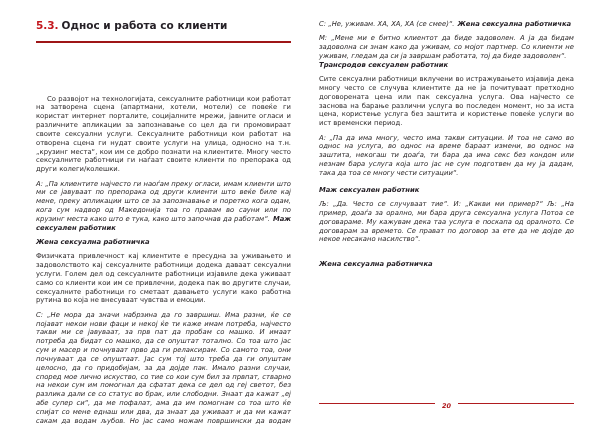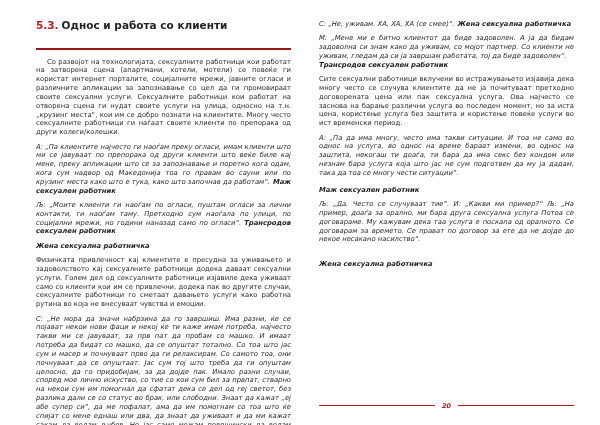--- a/index.html
+++ b/index.html
@@ -17,50 +17,49 @@
   .page {
     flex:1;
     min-width:0;
     display:flex;
     flex-direction:column;
   }
   .heading {
     font-size:10.5px;
     font-weight:bold;
     line-height:1.1;
-    padding-bottom:16px;
+    padding-bottom:9px;
     border-bottom:2.5px solid #9e1517;
-    margin-bottom:8px;
+    margin-bottom:20px;
     white-space:nowrap;
   }
   .hnum { color:#c3161c; margin-right:3px; }
   .htitle { color:#262127; }
   p {
     margin:0 0 5.5px 0;
     font-size:6.8px;
     line-height:1.3;
     text-align:justify;
   }
-  .indent { text-indent:11px; }
+  .indent { text-indent:11px;margin-top:32px; }
   .quote { font-style:italic; }
   .attr {
     font-weight:bold;
     font-style:italic;
     color:#262127;
   }
   span.attr { margin-left:3px; }
   div.attr {
     font-size:6.8px;
     line-height:1.3;
     margin:-4px 0 5.5px 0;
   }
   .page-footer {
     margin-top:auto;
     display:flex;
-    align-items:center;
     gap:7px;
     font-weight:bold;
   }
   .rule { flex:1; height:1px; background:#b01b1f; }
   .page-num {
     color:#b01b1f;
     font-size:6.5px;
     font-style:italic;
     line-height:1;
     transform:translateY(-0.5px);
@@ -73,21 +72,20 @@
 
   <div class="page">
     <div class="heading">
       <span class="hnum">5.3.</span><span class="htitle">Однос и работа со клиенти</span>
     </div>
 
     <p class="indent">Со развојот на технологијата, сексуалните работници кои работат на затворена сцена (апартмани, хотели, мотели) се повеќе ги користат интернет порталите, социјалните мрежи, јавните огласи и различните апликации за запознавање со цел да ги промовираат своите сексуални услуги. Сексуалните работници кои работат на отворена сцена ги нудат своите услуги на улица, односно на т.н. „крузинг места“, кои им се добро познати на клиентите. Многу често сексуалните работници ги наѓаат своите клиенти по препорака од други колеги/колешки.</p>
 
     <p class="quote"><span>А: „Па клиентите најчесто ги наоѓам преку огласи, имам клиенти што ми се јавуваат по препорака од други клиенти што веќе биле кај мене, преку апликации што се за запознавање и поретко кога одам, кога сум надвор од Македонија тоа го правам во сауни или по крузинг места како што е тука, како што започнав да работам“.</span><span class="attr">Маж сексуален работник</span></p>
 
-    <p class="quote"><span>Љ: „Моите клиенти ги наоѓам по огласи, пуштам огласи за лични контакти, ги наоѓам таму. Претходно сум наоѓала по улици, по социјални мрежи, но години наназад само по огласи“.</span><span class="attr">Трансродов сексуален работник</span></p>
 
     <div class="attr" style="margin-top:0;">Жена сексуална работничка</div>
 
     <p>Физичката привлечност кај клиентите е пресудна за уживањето и задоволството кај сексуалните работници додека даваат сексуални услуги. Голем дел од сексуалните работници изјавиле дека уживаат само со клиенти кои им се привлечни, додека пак во другите случаи, сексуалните работници го сметаат давањето услуги како работна рутина во која не внесуваат чувства и емоции.</p>
 
     <p class="quote" style="margin-bottom:0;">С: „Не мора да значи набрзина да го завршиш. Има разни, ќе се појават некои нови фаци и некој ќе ти каже имам потреба, најчесто такви ми се јавуваат, за прв пат да пробам со машко. И имаат потреба да бидат со машко, да се опуштат тотално. Со тоа што јас сум и масер и почнуваат прво да ги релаксирам. Со самото тоа, они почнуваат да се опуштаат. Јас сум тој што треба да ги опуштам целосно, да го придобијам, за да дојде пак. Имало разни случаи, според мое лично искуство, со тие со кои сум бил за првпат, стварно на некои сум им помогнал да сфатат дека се дел од геј светот, без разлика дали се со статус во брак, или слободни. Знаат да кажат „еј абе супер си“, да ме пофалат, ама да им помогнам со тоа што ќе спијат со мене еднаш или два, да знаат да уживаат и да ми кажат сакам да водам љубов. Но јас само можам површински да водам љубов со нив“.</p>
 
   </div>
 
   <div class="page">

